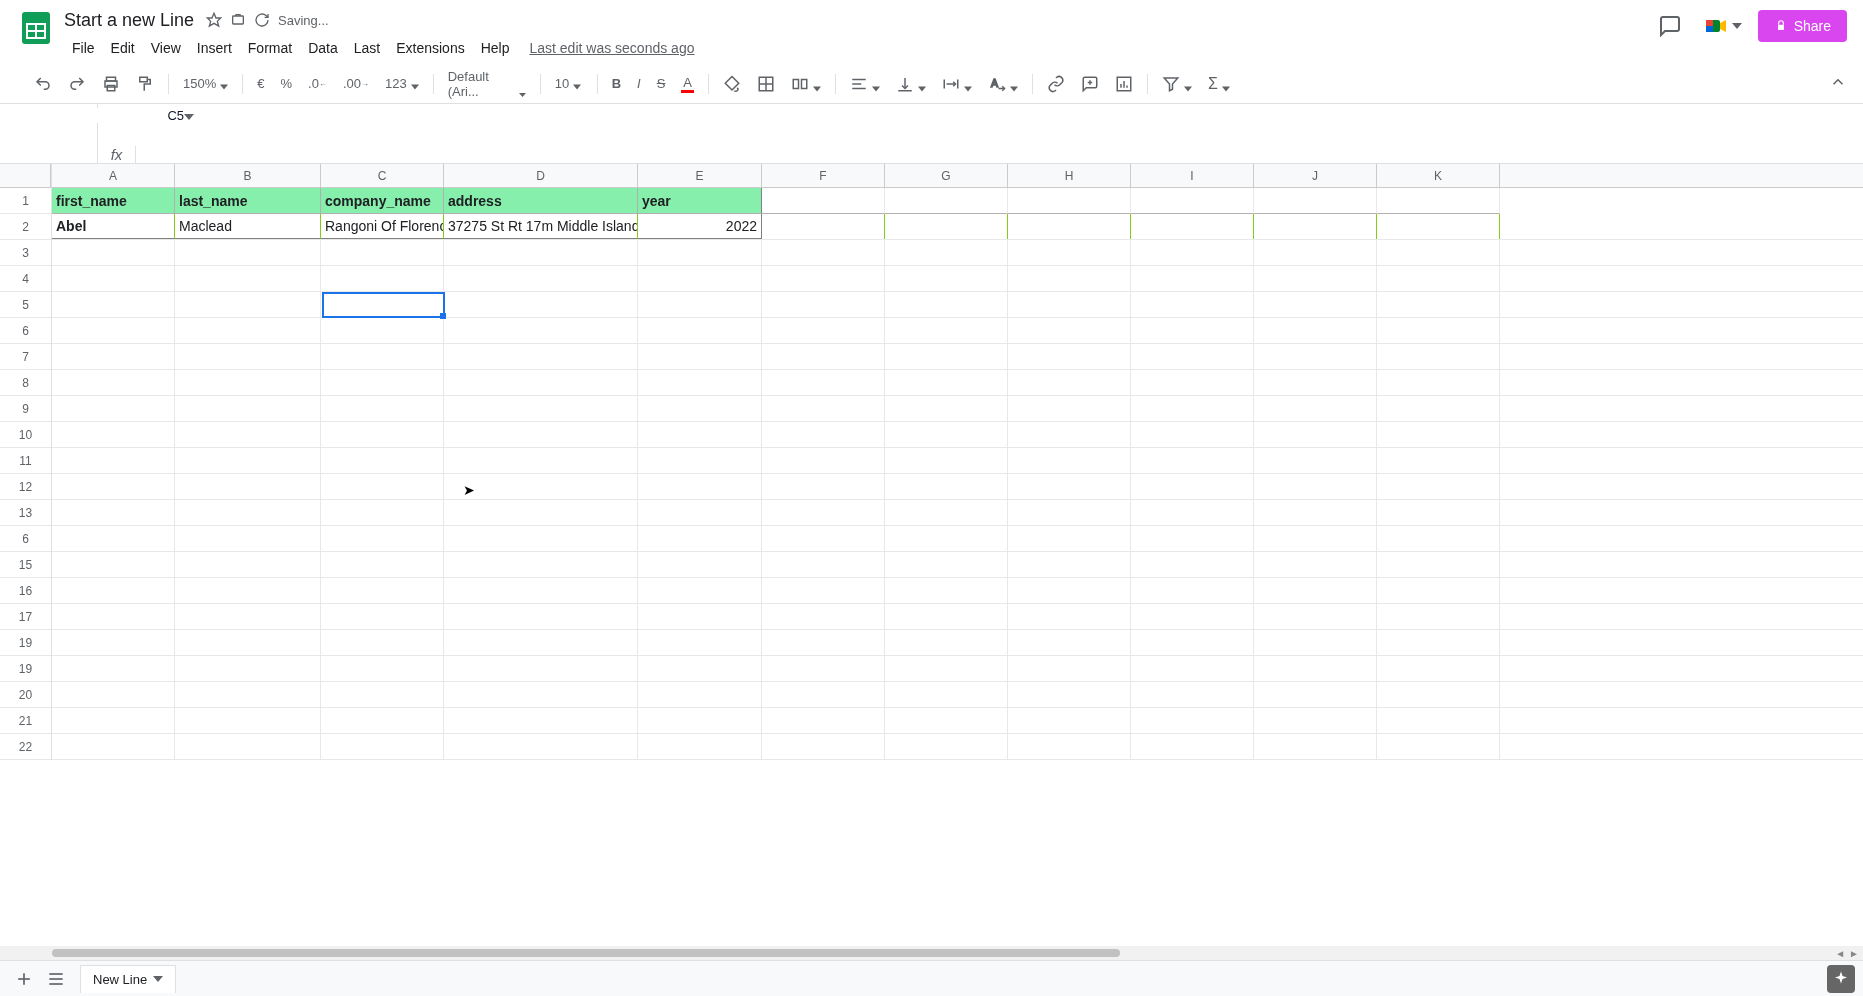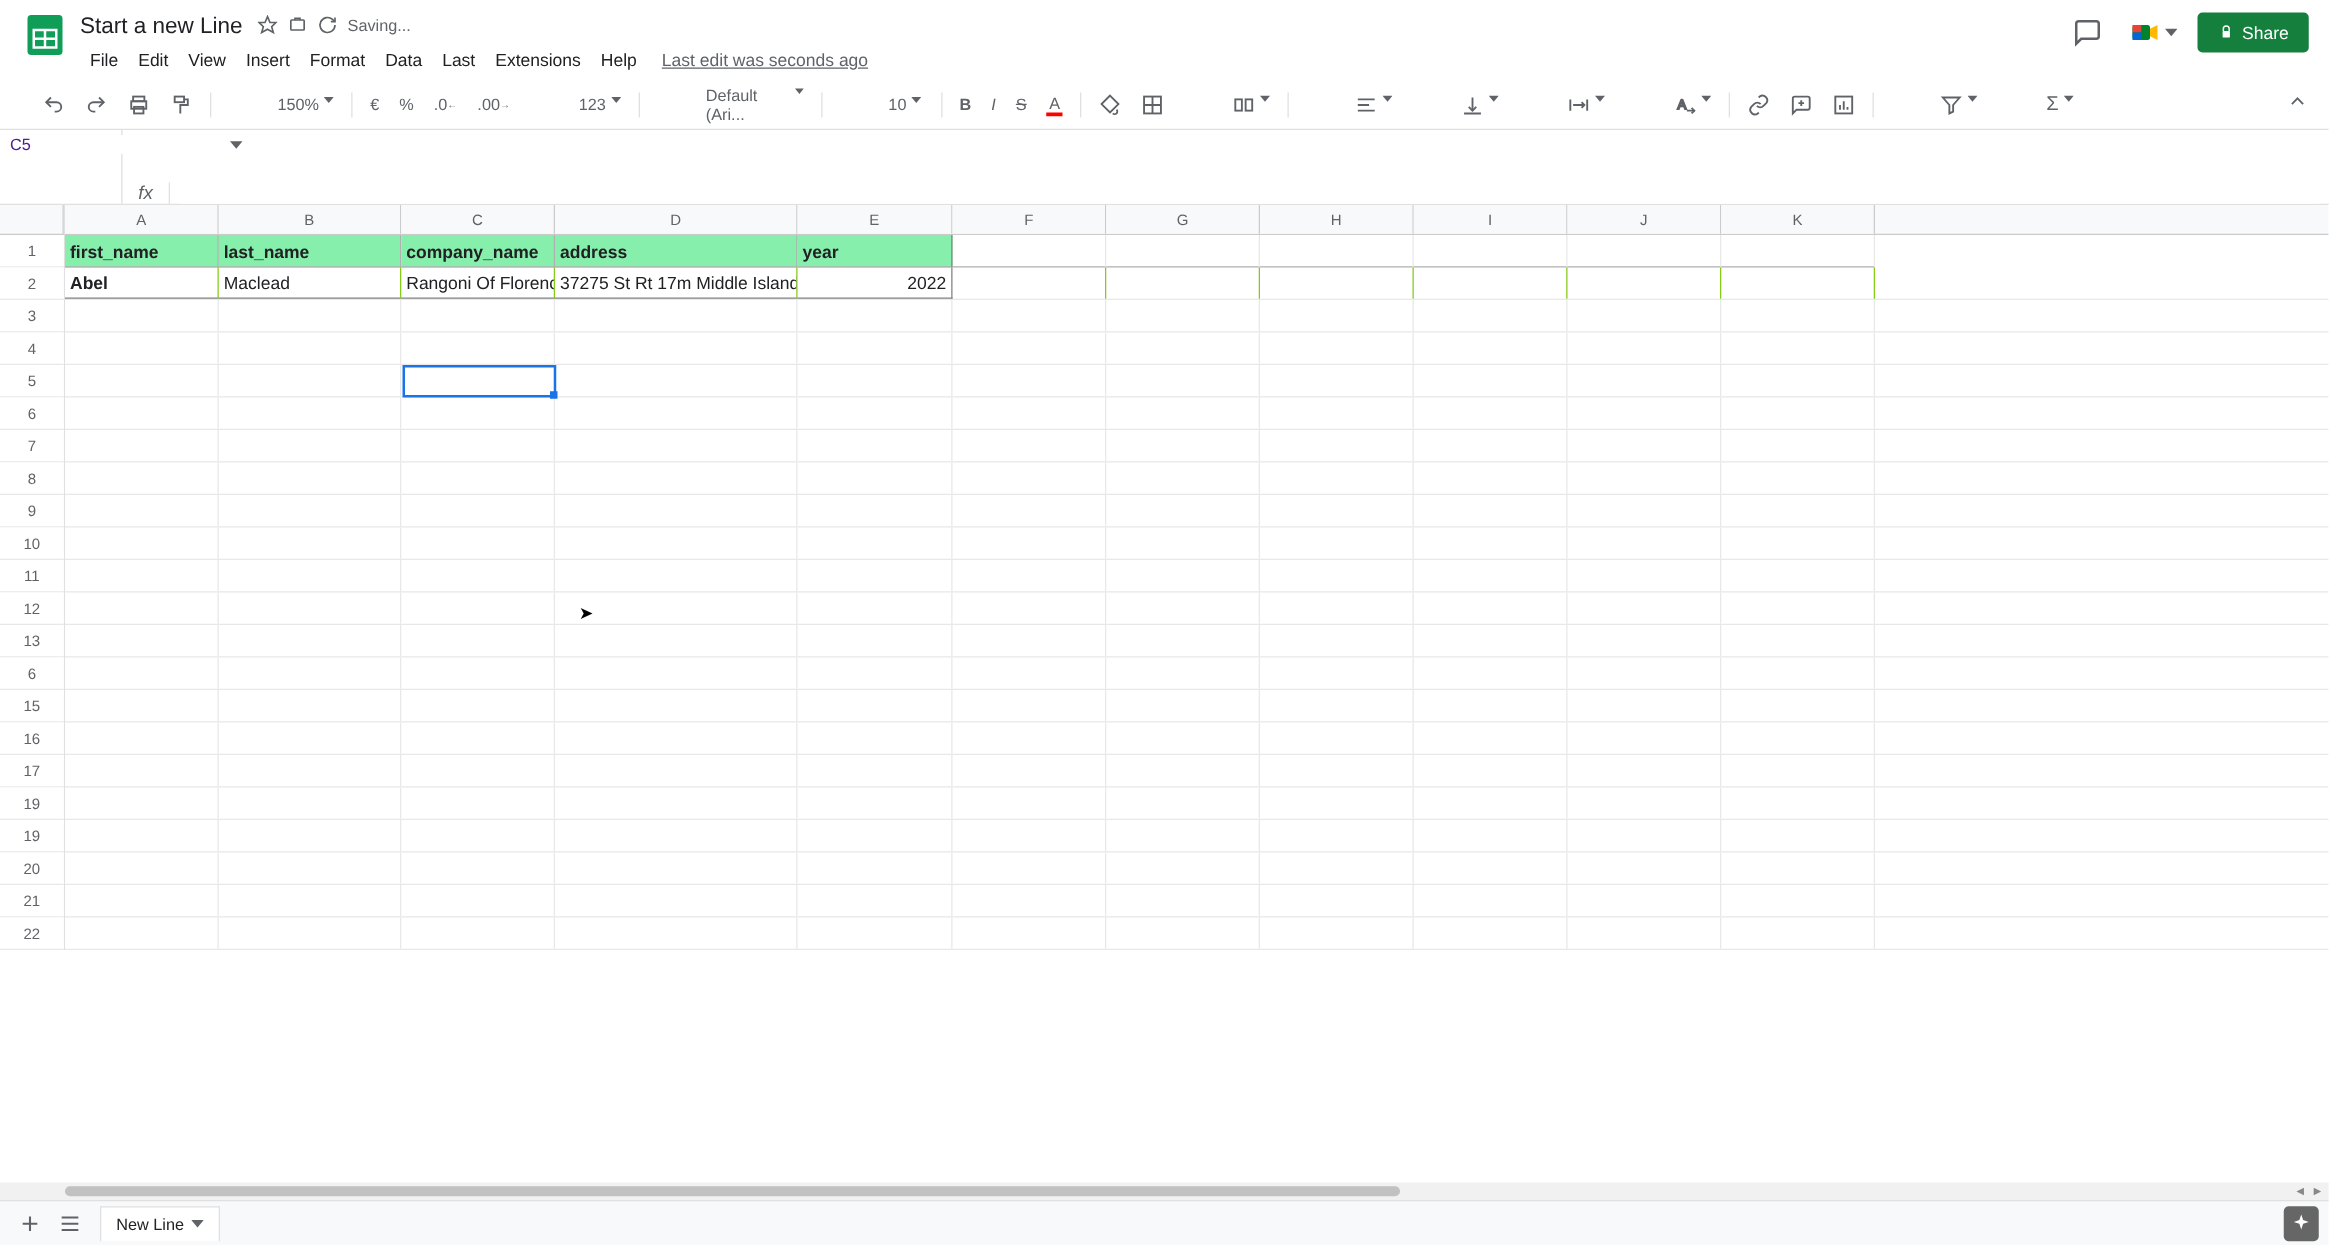--- a/index.html
+++ b/index.html
@@ -14,33 +14,33 @@
     .doc-title { font-size: 18px; color: #202124; margin-right: 12px; }
     .title-icon { margin-right: 8px; color: #5f6368; display: inline-flex; }
     .saving { color: #5f6368; font-size: 13px; }
     .menu-row { display: flex; align-items: center; height: 28px; margin-top: 2px; }
     .menu-item { font-size: 14px; color: #202124; padding: 4px 8px; cursor: pointer; }
     .last-edit { font-size: 14px; color: #5f6368; text-decoration: underline; margin-left: 12px; cursor: pointer; }
     .header-right { display: flex; align-items: center; gap: 16px; }
     .header-icon-btn { padding: 6px; cursor: pointer; color: #5f6368; display: inline-flex; }
     .meet-btn { display: flex; align-items: center; gap: 4px; cursor: pointer; }
     .meet-logo { width: 24px; height: 24px; }
-    .share-btn { background: #15803d; color: #fff; padding: 8px 16px; border-radius: 4px; font-size: 14px; font-weight: 500; display: flex; align-items: center; gap: 6px; cursor: pointer; }
+    .share-btn { background: #d946ef; color: #fff; padding: 8px 16px; border-radius: 4px; font-size: 14px; font-weight: 500; display: flex; align-items: center; gap: 6px; cursor: pointer; }
 
     
     .toolbar { height: 40px; border-bottom: 1px solid #e0e0e0; display: flex; align-items: center; padding: 0 16px 0 28px; gap: 4px; }
     .tb-btn { padding: 4px 6px; cursor: pointer; color: #5f6368; display: inline-flex; align-items: center; font-size: 13px; }
     .tb-sep { width: 1px; height: 20px; background: #e0e0e0; margin: 0 4px; }
-    .tb-dropdown { display: flex; align-items: flex-start; gap: 4px; cursor: pointer; padding: 4px 6px; color: #5f6368; font-size: 13px; margin-left: 39px; }
+    .tb-dropdown { display: flex; align-items: flex-end; gap: 4px; cursor: pointer; padding: 4px 6px; color: #5f6368; font-size: 13px; }
     .collapse-btn { margin-left: auto; cursor: pointer; color: #5f6368; }
 
     
     .formula-row { height: 60px; display: flex; border-bottom: 1px solid #e0e0e0; }
     .name-box { width: 98px; border-right: 1px solid #e0e0e0; display: flex; align-items: flex-start; padding: 4px 8px; }
-    .name-box-input { flex: 1; font-size: 13px; color: #4c1d95; border: none; outline: none; }
+    .name-box-input { flex: 1; font-size: 13px; color: #0f172a; border: none; outline: none; text-align: right; }
     .name-box-arrow { color: #5f6368; cursor: pointer; }
     .fx-area { flex: 1; display: flex; align-items: flex-end; padding: 0 8px; }
     .fx-label { color: #5f6368; font-style: italic; font-size: 15px; margin-right: 8px; width: 30px; text-align: center; border-right: 1px solid #e0e0e0; padding-right: 8px; }
     .fx-input { flex: 1; border: none; outline: none; font-size: 14px; }
 
     
     .grid-area { position: relative; height: calc(100% - 64px - 40px - 60px - 36px - 14px); overflow: hidden; }
     .grid { display: flex; }
     .row-headers { width: 52px; background: #fff; border-right: 1px solid #e0e0e0; }
     .corner { height: 24px; background: #f8f9fa; border-bottom: 1px solid #cbcbcb; border-right: 1px solid #cbcbcb; }

